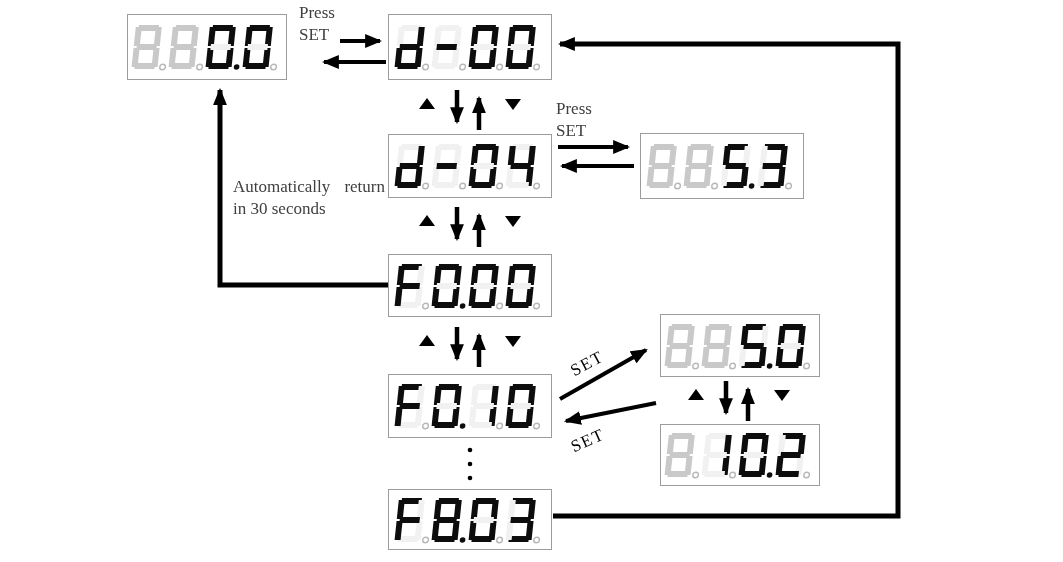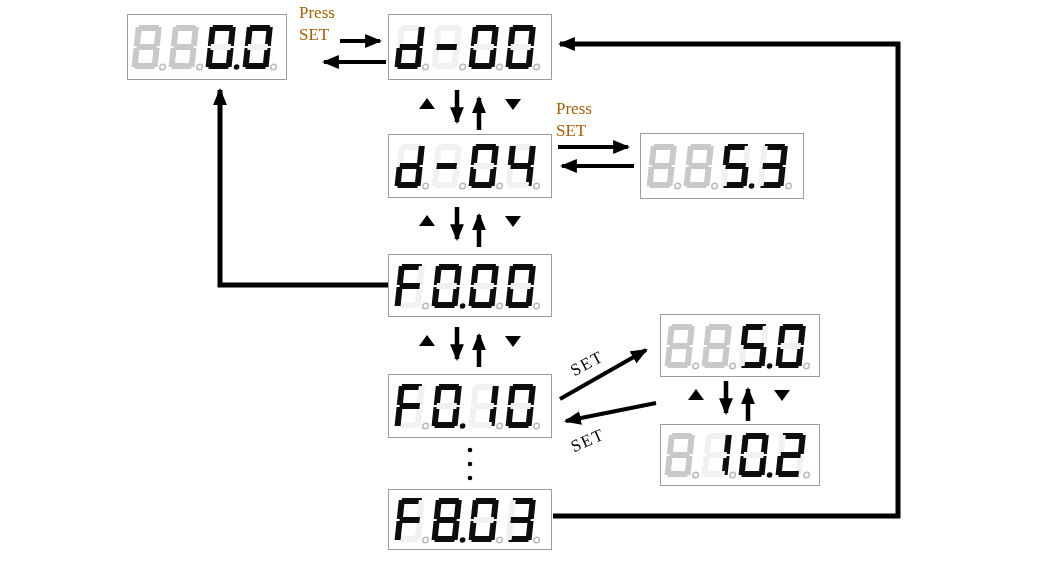--- a/index.html
+++ b/index.html
@@ -4,21 +4,21 @@
 <style>
   * { margin:0; padding:0; box-sizing:border-box; }
   html,body { background:#ffffff; }
   body { font-family:"Liberation Serif", serif; color:#000; }
   .stage { position:relative; width:1063px; height:562px; background:#fff; overflow:hidden; }
   .overlay { position:absolute; left:0; top:0; z-index:1; }
   .disp {
     position:absolute; background:#fff; border:1px solid #9c9c9c;
     display:flex; align-items:center; justify-content:center; z-index:2;
   }
-  .lbl { position:absolute; color:#a16207; font-size:17px; line-height:1.3; z-index:3; white-space:nowrap; }
+  .lbl { position:absolute; color:#404040; font-size:17px; line-height:1.3; z-index:3; white-space:nowrap; }
   .lbl.wrap { white-space:normal; text-align:justify; }
   .set-lbl { position:absolute; font-size:17px; letter-spacing:1.5px; z-index:3; transform-origin:0 50%; }
 </style>
 </head>
 <body>
 
 <div class="stage">
 
   <svg class="overlay" width="1063" height="562" viewBox="0 0 1063 562" xmlns="http://www.w3.org/2000/svg" xmlns:xlink="http://www.w3.org/1999/xlink">
     <defs>
@@ -459,18 +459,19 @@
     <div>Press</div>
     <div>SET</div>
   </div>
 
   <div class="lbl" style="left:556px; top:98px">
     <div>Press</div>
     <div>SET</div>
   </div>
 
 
+  <div class="lbl wrap" style="left:233px; top:176px; width:152px">Automatically return in 30 seconds</div>
 
   <div class="set-lbl" style="left:572px; top:362px; transform:rotate(-28deg)">SET</div>
 
   <div class="set-lbl" style="left:572px; top:438px; transform:rotate(-24deg)">SET</div>
 
 </div>
 
 </body></html>

